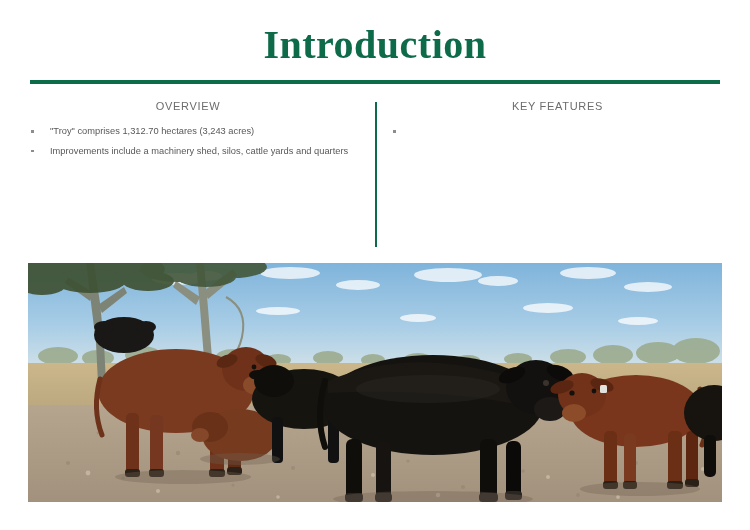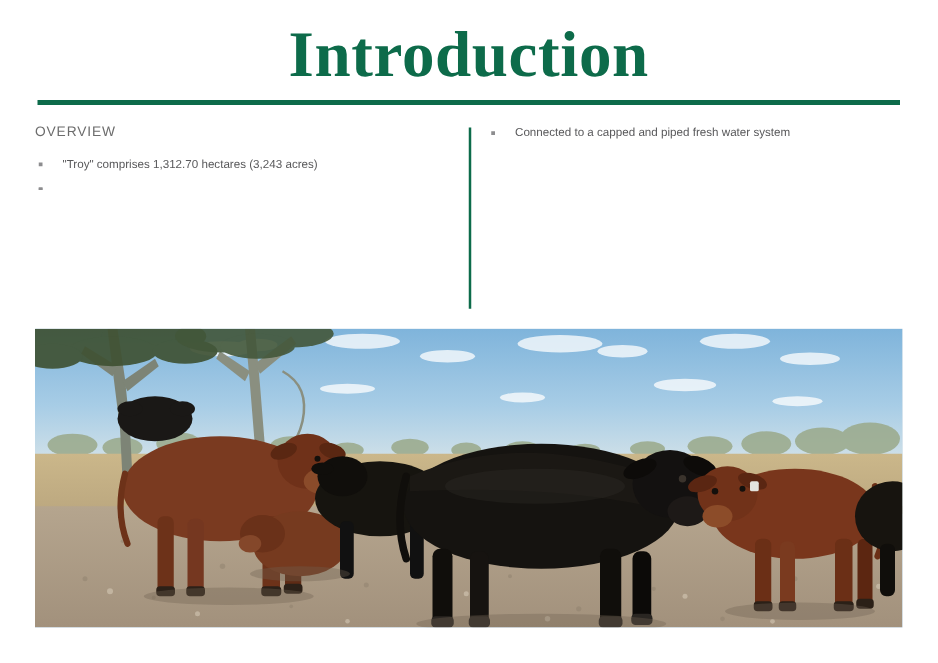--- a/index.html
+++ b/index.html
@@ -24,21 +24,21 @@
   .title-block {
     position: absolute;
     left: 0;
     top: 22px;
     width: 750px;
     text-align: center;
   }
   .slide-title {
     font-family: "Liberation Serif", serif;
     font-weight: bold;
-    font-size: 52px;
+    font-size: 40px;
     line-height: 46px;
     letter-spacing: 0.5px;
     color: #0d6b4a;
   }
 
   .title-rule {
     position: absolute;
     left: 30px;
     top: 80px;
     width: 690px;
@@ -65,20 +65,21 @@
   .col-divider {
     position: absolute;
     left: 375px;
     top: 2px;
     width: 2px;
     height: 145px;
     background: #0d6b4a;
   }
 
   .col-heading {
+    text-align: center;
     font-size: 11px;
     letter-spacing: 0.7px;
     color: #6c6c6c;
     font-weight: 400;
     margin-bottom: 13px;
   }
   .col-left .col-heading { padding-right: 20px; }
 
   .bullets { list-style: none; }
 
@@ -134,28 +135,32 @@
         <li class="bullet">
           <span class="dot"></span>
           <span>"Troy" comprises 1,312.70 hectares (3,243 acres)</span>
         </li>
         <li class="bullet">
           <span class="dot"></span>
         </li>
         <li class="bullet">
           <span class="dot"></span>
         </li>
+        <li class="bullet">
+          <span class="dot"></span>
+          <span>Improvements include a machinery shed, silos, cattle yards and quarters</span>
+        </li>
       </ul>
     </div>
 
     <div class="col col-right">
+      <div class="col-heading">KEY FEATURES</div>
       <ul class="bullets">
         <li class="bullet">
           <span class="dot"></span>
-          <span>Connected to a capped and piped fresh water system</span>
         </li>
       </ul>
     </div>
   </div>
 
   <div class="photo">
     <svg viewBox="0 0 694 239" preserveAspectRatio="none">
       <defs>
         <linearGradient id="skyGrad" x1="0" y1="0" x2="0" y2="1">
           <stop offset="0%" stop-color="#7fb4db"></stop>

